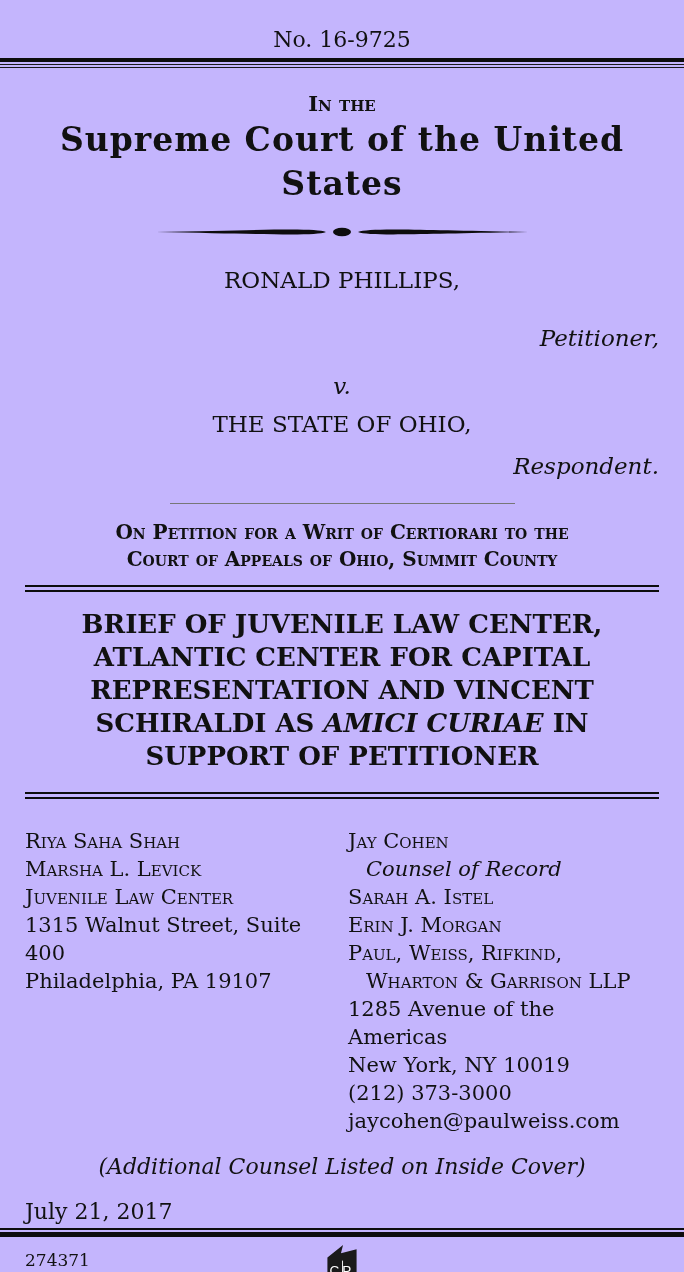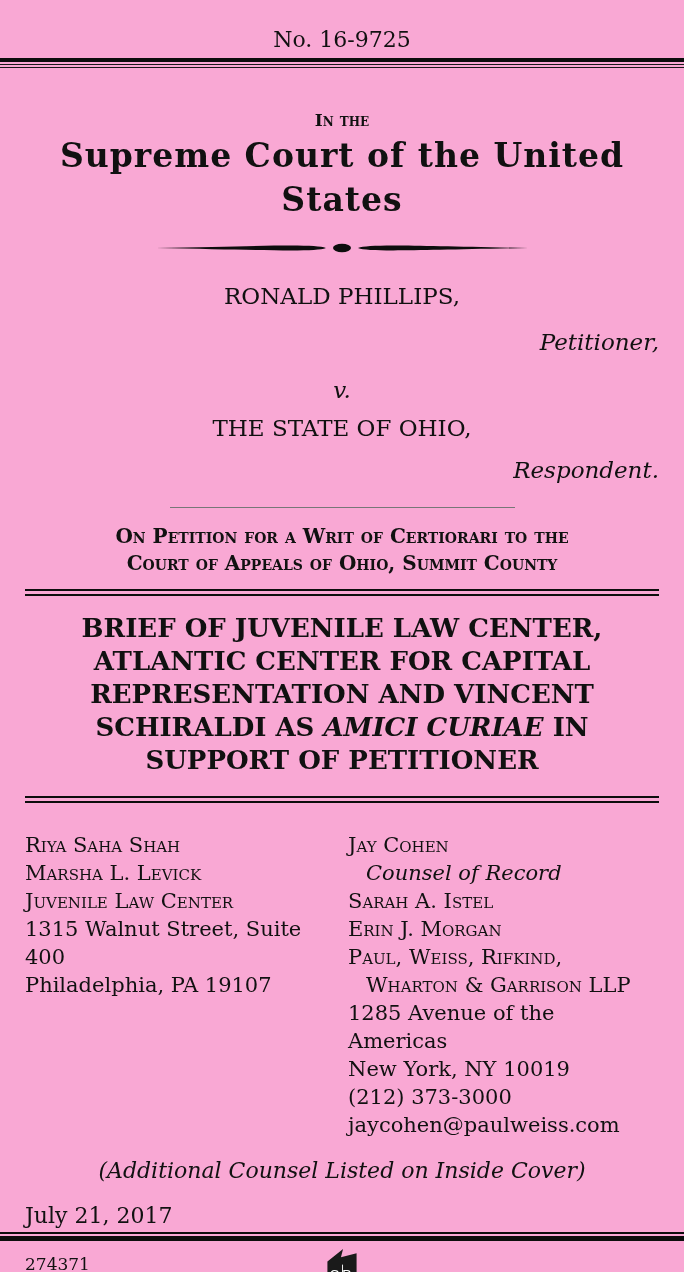--- a/index.html
+++ b/index.html
@@ -1,37 +1,37 @@
 <!DOCTYPE html>
 <html><head>
 <meta charset="utf-8">
 <style>
   html,body{margin:0;padding:0;background:#ffffff;}
   .page{
     position:relative;
     width:684px;height:1272px;
-    background:#f9a8d4;color:#111;
+    background:#c4b5fd;color:#111;
     font-family:"DejaVu Serif","Liberation Serif",serif;
     overflow:hidden;
   }
   .inner{margin:0 25px;}
   .center{text-align:center;}
   .right{text-align:right;}
   .italic{font-style:italic;}
   .sc{font-variant:small-caps;}
   .docket{padding-top:26px;text-align:center;font-size:22px;line-height:28px;}
   .rule-top{margin-top:4px;}
   .bar-thick{height:4px;background:#0d0d0d;}
   .bar-hair{height:1px;background:#1a1a1a;margin-top:2px;}
-  .in-the{margin-top:40px;font-size:17px;line-height:24px;font-weight:bold;}
+  .in-the{margin-top:24px;font-size:21px;line-height:24px;font-weight:bold;}
   .court-name{margin-top:2px;font-size:33px;line-height:44px;font-weight:bold;letter-spacing:1px;}
   .swell{margin-top:20px;text-align:center;line-height:0;}
   .cap-line{font-size:23px;line-height:28px;}
   .cap-petitioner{margin-top:28px;}
-  .cap-role1{margin-top:18px;}
+  .cap-role1{margin-top:30px;}
   .cap-v{margin-top:20px;}
   .cap-respondent{margin-top:10px;}
   .cap-role2{margin-top:14px;}
   .thin-rule{width:345px;margin:23px auto 0;border-top:1px solid #777;height:0;}
   .petition{margin-top:15px;font-weight:bold;font-size:20px;line-height:27px;text-align:center;}
   .rule-double{margin-top:12px;}
   .rule-double .d1{height:2px;background:#0d0d0d;}
   .rule-double .d2{height:2px;background:#0d0d0d;margin-top:3px;}
   .rule-double.below-title{margin-top:19px;}
   .brief-title{margin-top:16px;text-align:center;font-weight:bold;font-size:26px;line-height:33px;}

